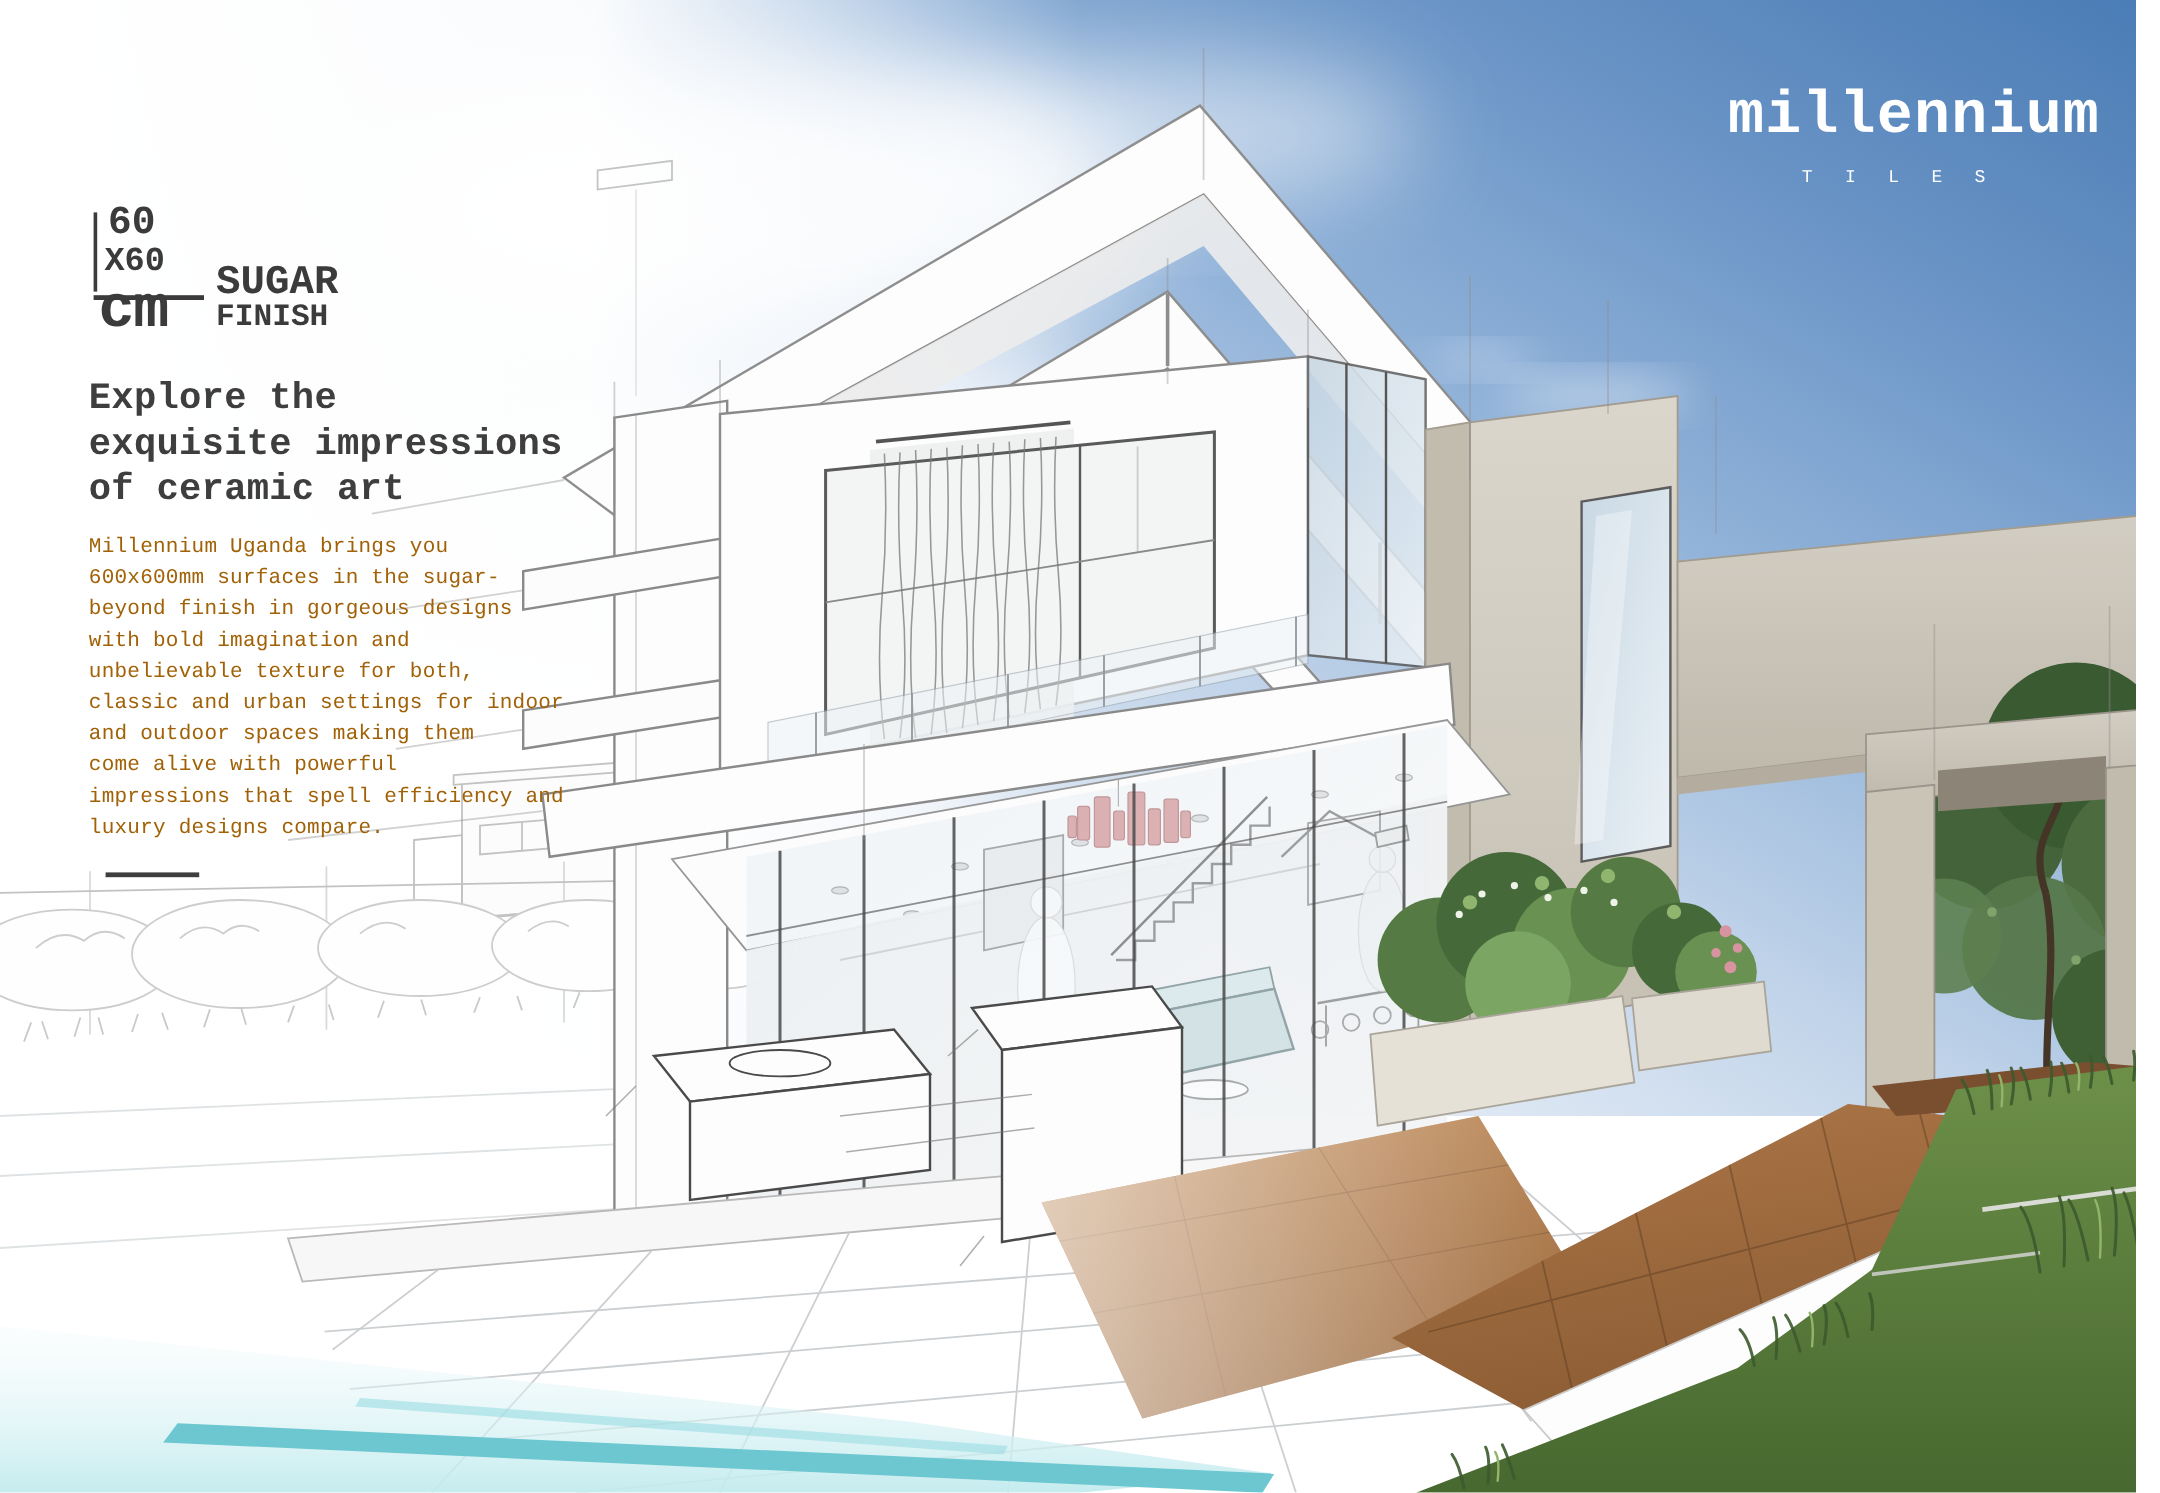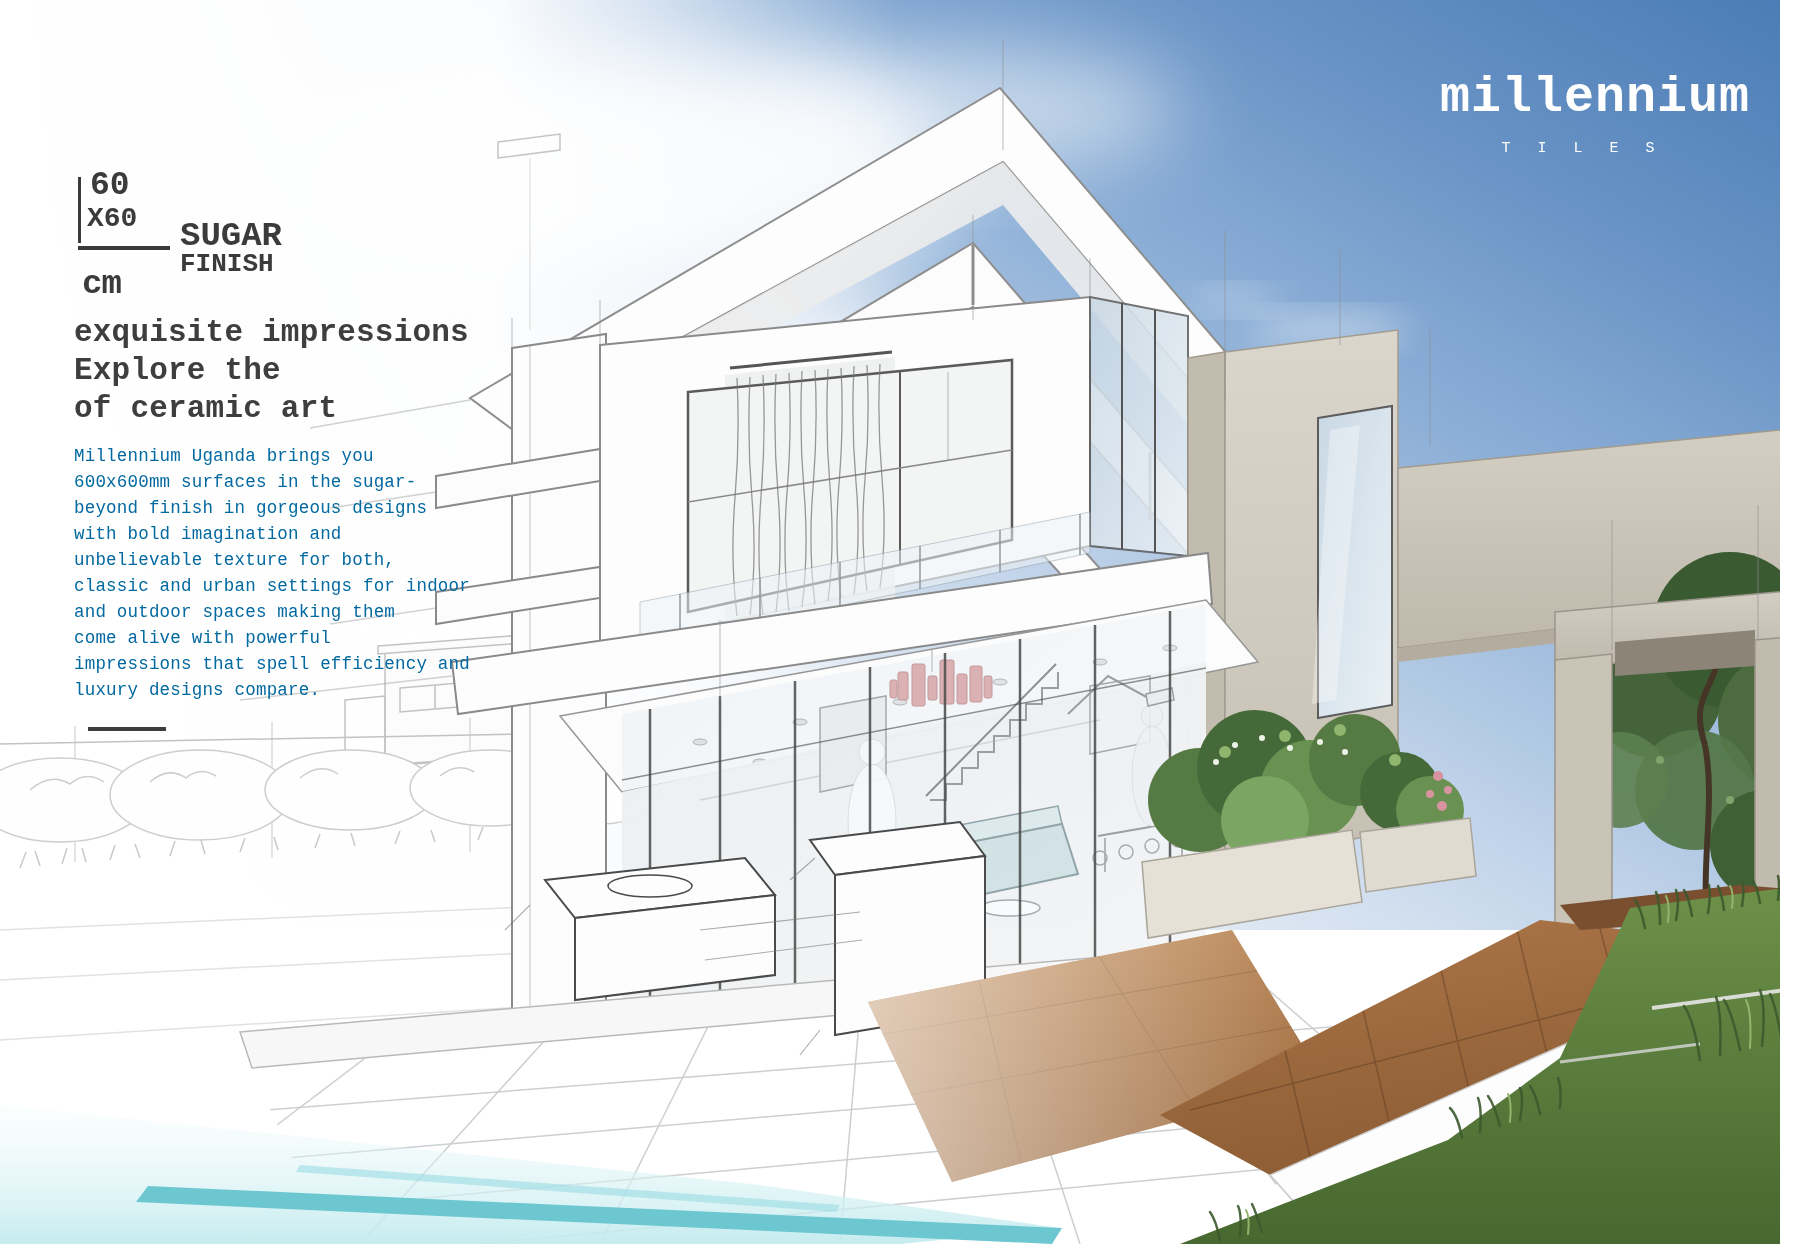--- a/index.html
+++ b/index.html
@@ -8,26 +8,26 @@
   .scene{position:absolute;left:0;top:0}
   .abs{position:absolute}
   .brand{left:1440px;top:72px;width:276px;text-align:center;color:#fff}
   .brand-word{font-size:50px;font-weight:700;letter-spacing:1px;line-height:52px}
   .brand-sub{font-size:15px;font-weight:400;letter-spacing:9px;padding-left:9px;margin-top:16px}
   .badge-el{color:#3b3b3b}
   .badge-vline{left:78px;top:177px;width:3px;height:66px;background:#3b3b3b}
   .badge-60{left:90px;top:169px;font-size:33px;font-weight:700;line-height:34px}
   .badge-x60{left:87px;top:202px;font-size:28px;font-weight:700;line-height:34px}
   .badge-hline{left:78px;top:246px;width:92px;height:4px;background:#3b3b3b}
-  .badge-cm{left:82px;top:264px;font-size:34px;font-weight:700;line-height:40px;letter-spacing:-1px}
+  .badge-cm{left:82px;top:240px;font-size:50px;font-weight:700;line-height:40px;letter-spacing:-1px}
   .badge-sugar{left:180px;top:222px;font-size:34px;font-weight:700;line-height:28px}
   .badge-finish{left:180px;top:250px;font-size:26px;font-weight:700;line-height:28px}
   .headline{left:74px;top:314px;font-size:31px;line-height:38px;font-weight:700;color:#3e3e3e;letter-spacing:.2px}
   .headline span{display:block}
-  .intro{left:74px;top:443px;font-size:17.5px;line-height:26px;color:#0369a1;letter-spacing:.2px}
+  .intro{left:74px;top:443px;font-size:17.5px;line-height:26px;color:#a16207;letter-spacing:.2px}
   .intro span{display:block}
   .rule{left:88px;top:727px;width:78px;height:4px;background:#3e3e3e}
 </style>
 </head>
 <body>
 
 <div class="page">
 
   <svg class="scene" width="1800" height="1244" viewBox="0 0 1800 1244">
     <defs>
@@ -456,22 +456,22 @@
     <div class="abs badge-vline"></div>
     <div class="abs badge-el badge-60">60</div>
     <div class="abs badge-el badge-x60">X60</div>
     <div class="abs badge-hline"></div>
     <div class="abs badge-el badge-cm">cm</div>
     <div class="abs badge-el badge-sugar">SUGAR</div>
     <div class="abs badge-el badge-finish">FINISH</div>
   </div>
 
   <h1 class="abs headline" style="margin:0">
+    <span>Explore the</span>
     <span>exquisite impressions</span>
-    <span>Explore the</span>
     <span>of ceramic art</span>
   </h1>
 
   <p class="abs intro" style="margin:0">
     <span>Millennium Uganda brings you</span>
     <span>600x600mm surfaces in the sugar-</span>
     <span>beyond finish in gorgeous designs</span>
     <span>with bold imagination and</span>
     <span>unbelievable texture for both,</span>
     <span>classic and urban settings for indoor</span>

